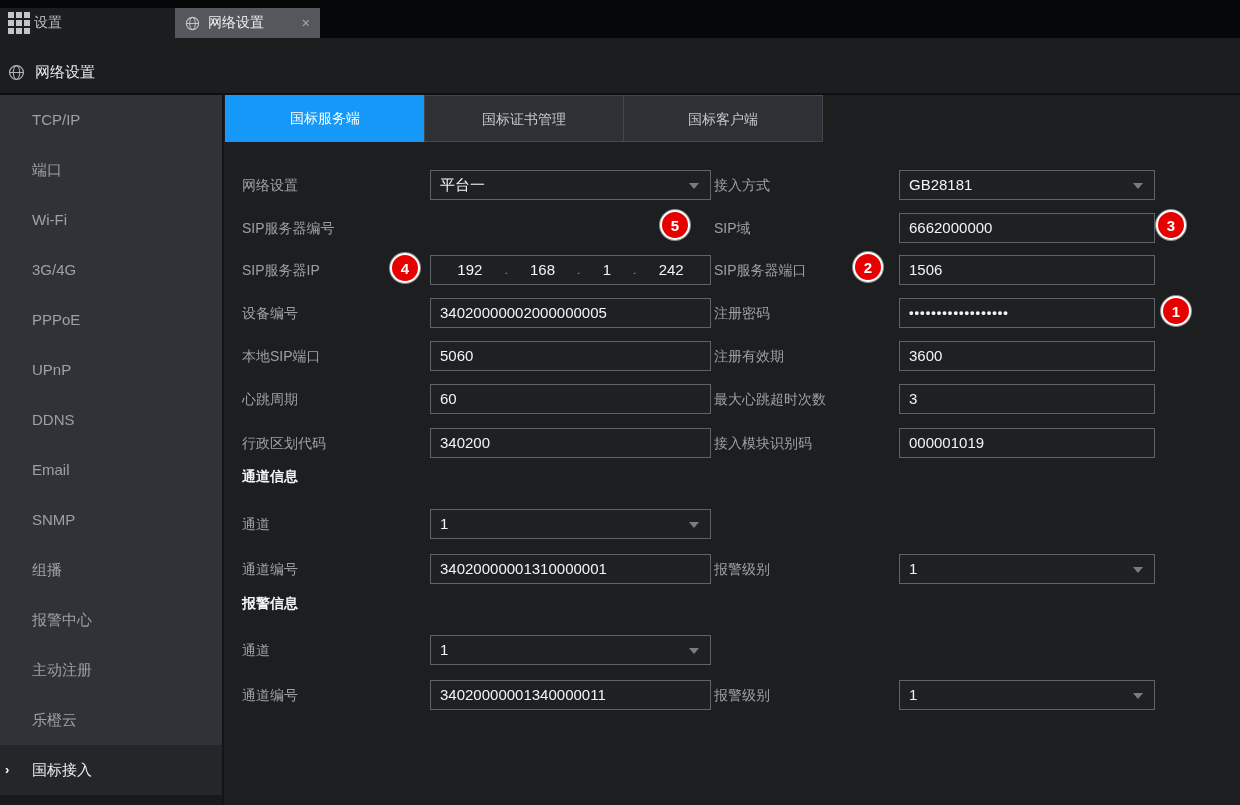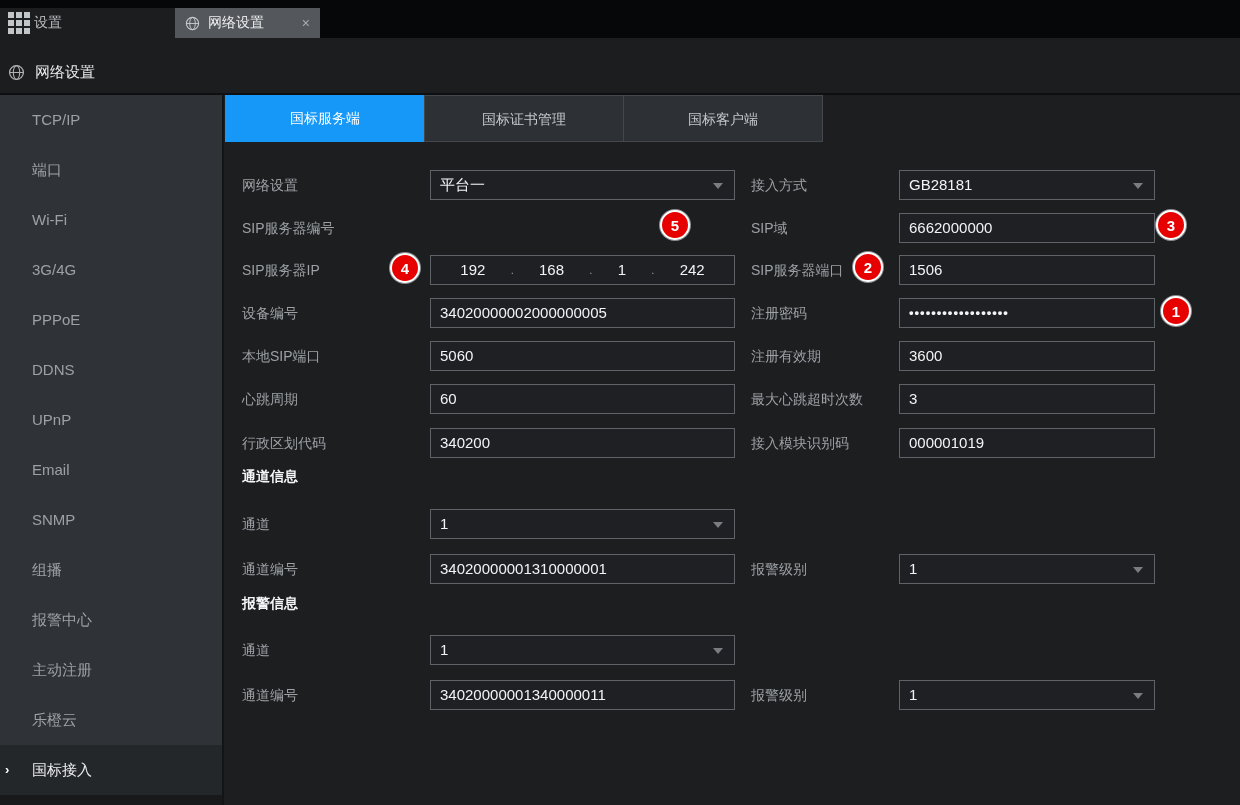--- a/index.html
+++ b/index.html
@@ -40,22 +40,22 @@
 
   
   .tabs { position:absolute; left:1px; top:0; display:flex; }
   .tab { width:200px; height:47px; line-height:47px; text-align:center; font-size:14px;
          background:#2D3034; border:1px solid #44474B; color:#C5C8CB; cursor:pointer; }
   .tab + .tab { margin-left:-1px; }
   .tab.active { background:#1598F8; border:none; color:#FFFFFF; width:200px; }
 
   
   .lbl { position:absolute; left:18px; height:30px; line-height:30px; font-size:14px; color:#9DA1A5; white-space:nowrap; }
-  .lbl.col2 { left:490px;margin-left:37px; }
-  .field { position:absolute; width:305px; height:30px; background:#1E2023; border:1px solid #5F6367;
+  .lbl.col2 { left:490px; }
+  .field { position:absolute; width:281px; height:30px; background:#1E2023; border:1px solid #5F6367;
            color:#F2F3F5; font-size:15px; line-height:28px; padding-left:9px; }
   .field.col1 { left:206px; }
   .field.col2 { left:675px; width:256px; }
   .select { cursor:pointer; padding-right:26px; position:absolute; }
   .select .arr { position:absolute; right:11px; top:12px; width:0; height:0;
                  border-left:5px solid transparent; border-right:5px solid transparent; border-top:6px solid #797D81; }
   .ip { display:flex; align-items:center; justify-content:space-evenly; padding:0 4px; }
   .ip span { color:#F2F3F5; }
   .ip .dot { color:#9DA1A5; font-size:11px; }
   .section { position:absolute; left:18px; font-size:14px; font-weight:bold; color:#F4F5F6; }
@@ -107,22 +107,22 @@
   </div>
 
   <div class="main">
 
     <div class="sidebar">
       <div class="sidebar-item">TCP/IP</div>
       <div class="sidebar-item">端口</div>
       <div class="sidebar-item">Wi-Fi</div>
       <div class="sidebar-item">3G/4G</div>
       <div class="sidebar-item">PPPoE</div>
+      <div class="sidebar-item">UPnP</div>
       <div class="sidebar-item">DDNS</div>
-      <div class="sidebar-item">UPnP</div>
       <div class="sidebar-item">Email</div>
       <div class="sidebar-item">SNMP</div>
       <div class="sidebar-item">组播</div>
       <div class="sidebar-item">报警中心</div>
       <div class="sidebar-item">主动注册</div>
       <div class="sidebar-item">乐橙云</div>
       <div class="sidebar-item selected">
         <span class="arrow">›</span>
         <span>国标接入</span>
       </div>

